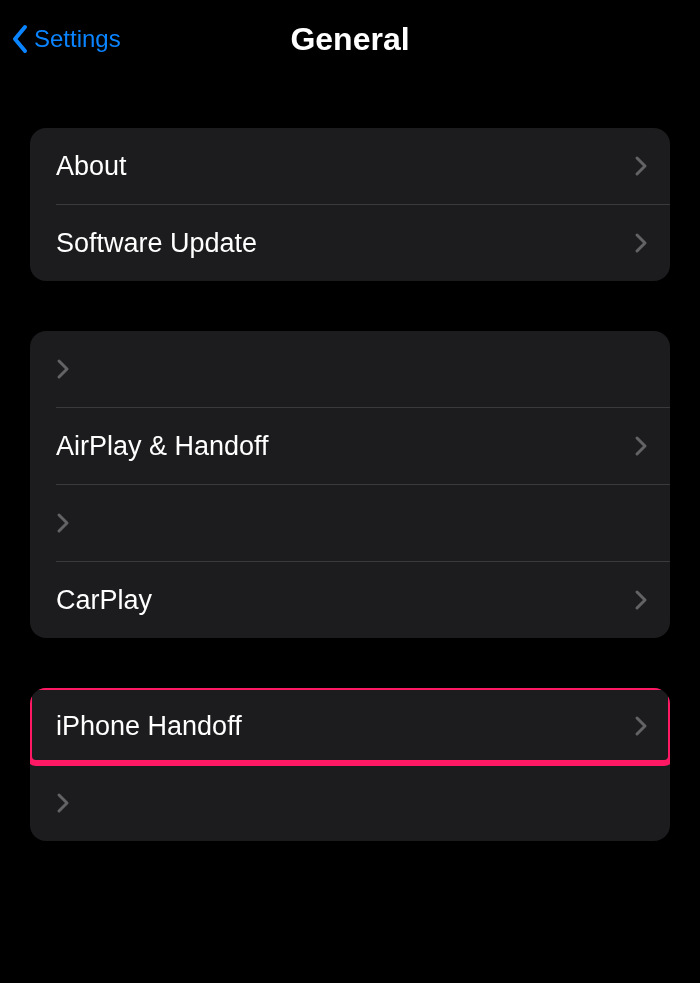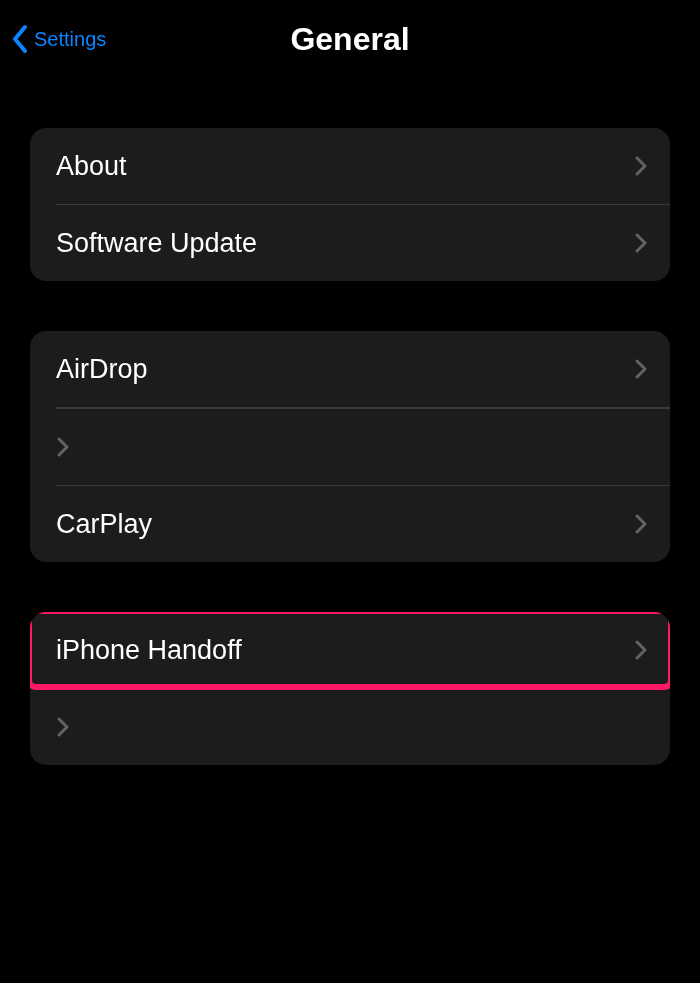--- a/index.html
+++ b/index.html
@@ -25,21 +25,21 @@
       padding: 0 12px;
     }
     .back-button {
       position: absolute;
       left: 10px;
       top: 0;
       bottom: 0;
       display: flex;
       align-items: center;
       color: #0a84ff;
-      font-size: 20px;
+      font-size: 24px;
       cursor: pointer;
     }
     .back-chevron {
       display: inline-block;
       margin-right: 4px;
     }
     .back-chevron svg {
       display: block;
     }
     .nav-title {
@@ -132,29 +132,38 @@
             <svg width="14" height="22" viewBox="0 0 14 22" fill="none">
               <polyline points="3,3 11,11 3,19" stroke="#636366" stroke-width="3" stroke-linecap="round" stroke-linejoin="round" fill="none"></polyline>
             </svg>
           </span>
         </div>
       </div>
     </div>
     <div class="group">
       <div class="highlight-wrapper">
         <div class="row">
-          <span class="row-label">AirDrop</span>
-          <span class="chevron">
-            <svg width="14" height="22" viewBox="0 0 14 22" fill="none">
-              <polyline points="3,3 11,11 3,19" stroke="#636366" stroke-width="3" stroke-linecap="round" stroke-linejoin="round" fill="none"></polyline>
-            </svg>
-          </span>
-        </div>
-      </div>
-      <div class="separator"></div>
+          <span class="chevron">
+            <svg width="14" height="22" viewBox="0 0 14 22" fill="none">
+              <polyline points="3,3 11,11 3,19" stroke="#636366" stroke-width="3" stroke-linecap="round" stroke-linejoin="round" fill="none"></polyline>
+            </svg>
+          </span>
+        </div>
+      </div>
+      <div class="separator"></div>
+      <div class="highlight-wrapper">
+        <div class="row">
+          <span class="row-label">AirPlay &amp; Handoff</span>
+          <span class="chevron">
+            <svg width="14" height="22" viewBox="0 0 14 22" fill="none">
+              <polyline points="3,3 11,11 3,19" stroke="#636366" stroke-width="3" stroke-linecap="round" stroke-linejoin="round" fill="none"></polyline>
+            </svg>
+          </span>
+        </div>
+      </div>
       <div class="separator"></div>
       <div class="highlight-wrapper">
         <div class="row">
           <span class="chevron">
             <svg width="14" height="22" viewBox="0 0 14 22" fill="none">
               <polyline points="3,3 11,11 3,19" stroke="#636366" stroke-width="3" stroke-linecap="round" stroke-linejoin="round" fill="none"></polyline>
             </svg>
           </span>
         </div>
       </div>

